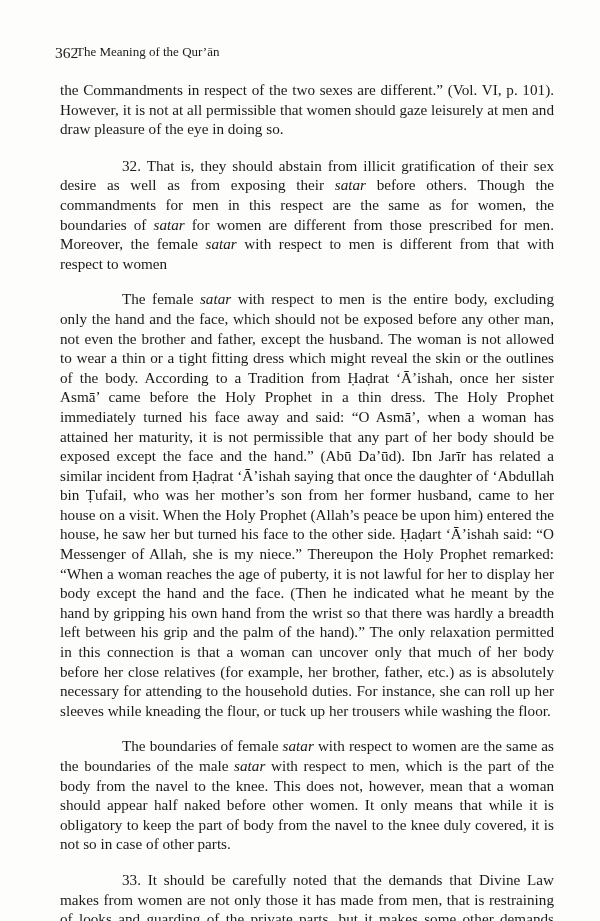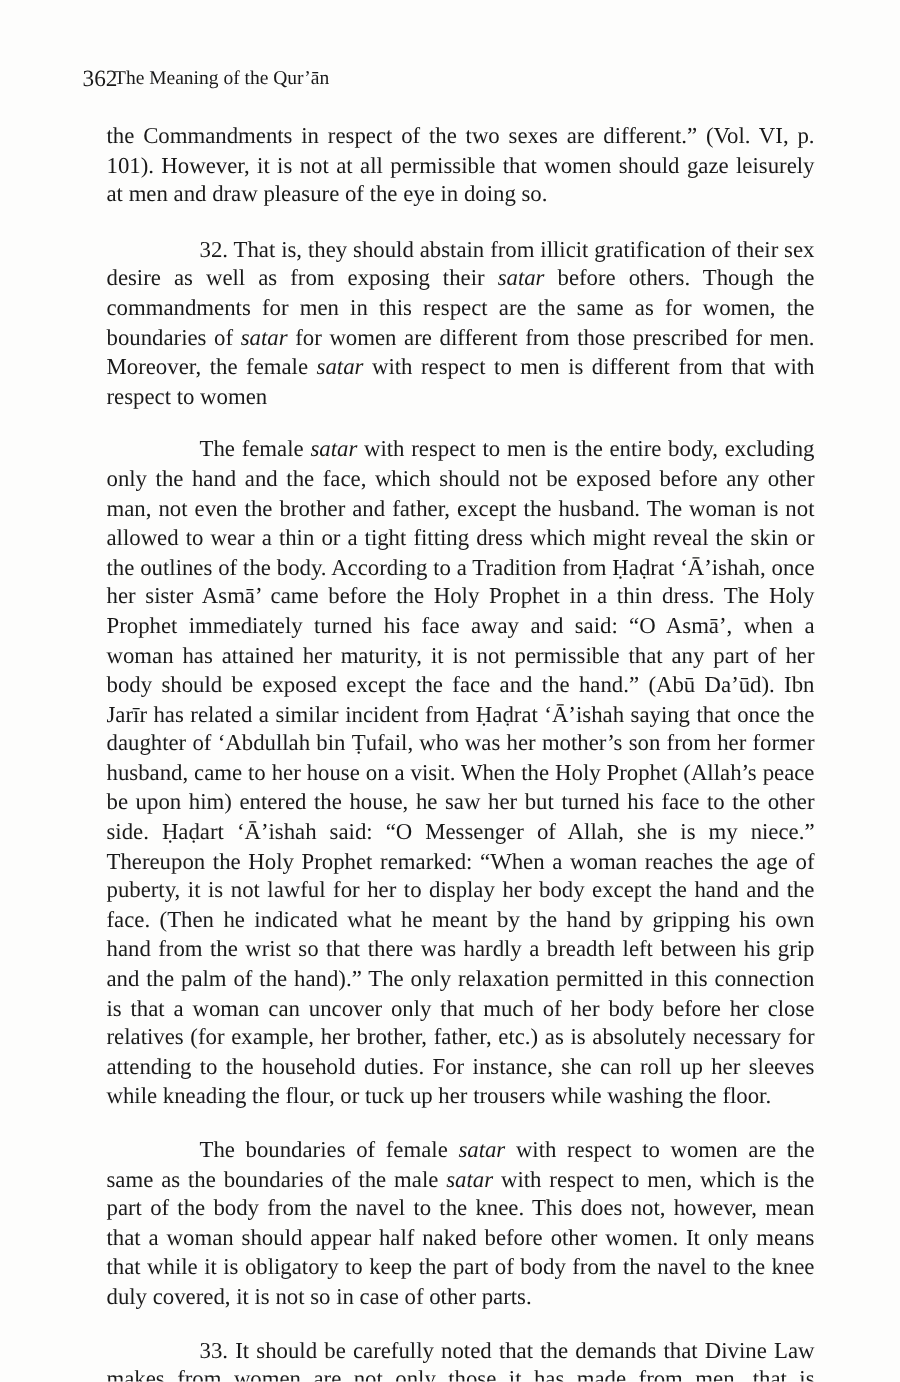--- a/index.html
+++ b/index.html
@@ -8,21 +8,21 @@
     background: #fdfdfc;
     font-family: "Liberation Serif", "DejaVu Serif", serif;
     color: #1a1a1a;
     position: relative;
   }
   .page { position: absolute; left: 56px; top: 44px; width: 502px; }
   .header { position: relative; height: 22px; }
   .page-number { position: absolute; left: -1px; top: 0; font-weight: normal; font-size: 15.5px; }
   .running-title { position: absolute; left: 0; right: 0; top: 0; font-size: 13px; padding-left: 20px; }
   .body { margin-top: 14px; }
-  p { margin: 15px; font-size: 15.2px; line-height: 19.6px; text-align: justify; text-align-last: left; }
+  p { margin: 4px; font-size: 15.2px; line-height: 19.6px; text-align: justify; text-align-last: left; }
   p.indent { text-indent: 62px; }
   p + p { margin-top: 16px; }
   p.cont + p { margin-top: 17px; }
   em { }
 </style>
 </head>
 <body>
 
 <div class="page">
   <div class="header">

